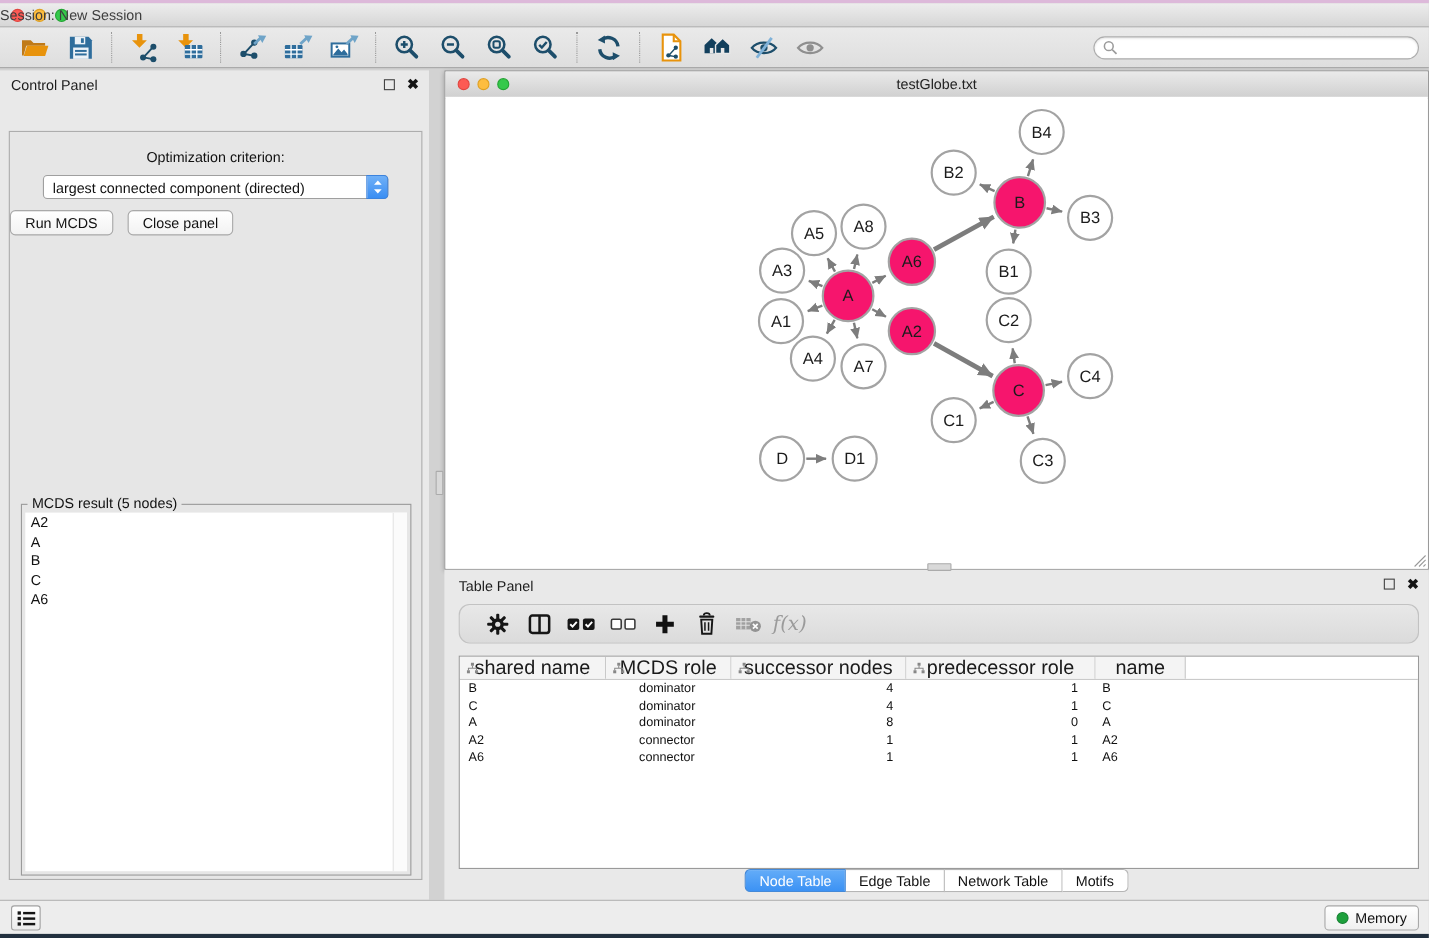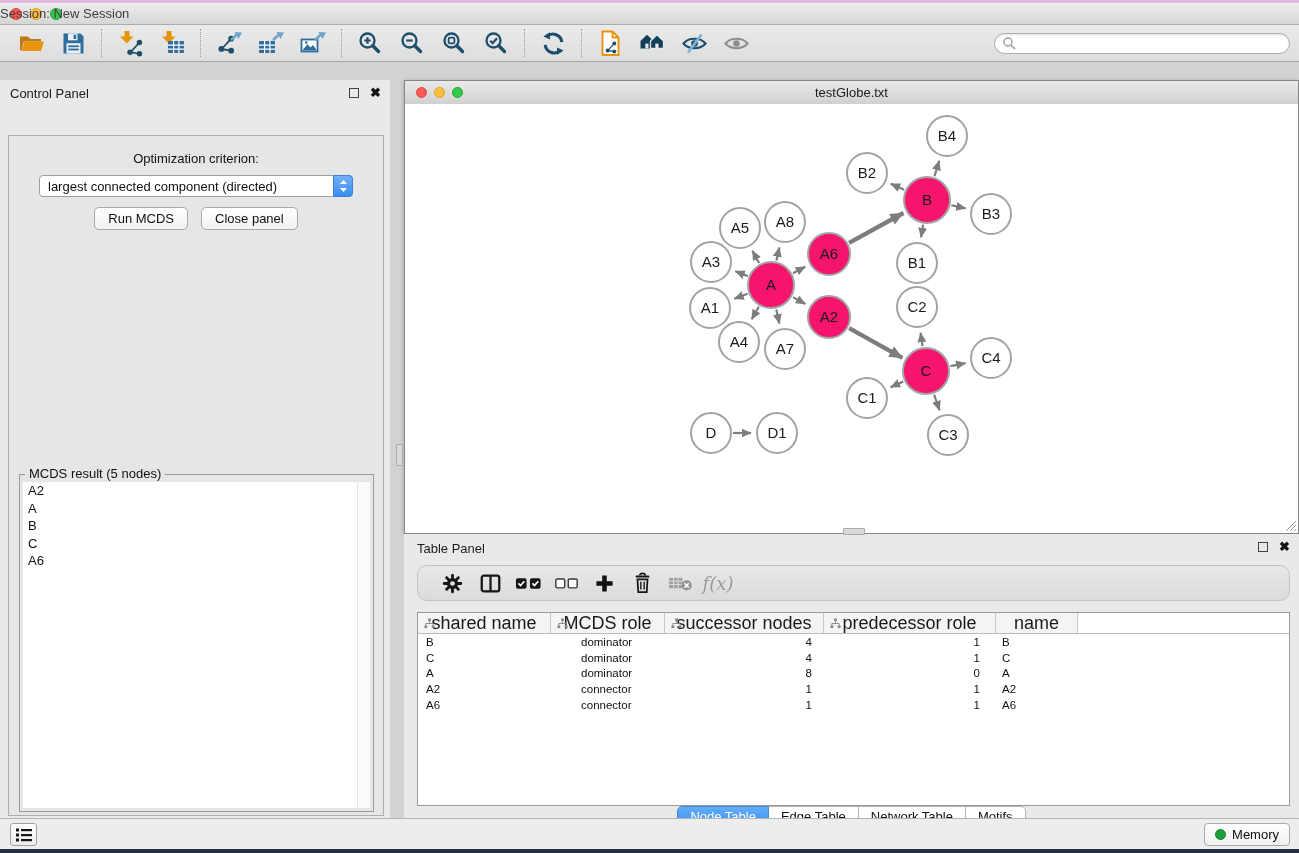--- a/index.html
+++ b/index.html
@@ -16,38 +16,38 @@
   .light.yellow{background:#fdbd40;border:1px solid #dfa023}
   .light.green{background:#35c94b;border:1px solid #24a434}
   
   .main-toolbar{position:absolute;top:25px;left:0;right:0;height:37px;background:linear-gradient(#eaeaea,#dedede);border-bottom:1px solid #a6a6a6;display:flex;align-items:center;padding-left:10px}
   .tb-icons{display:flex;align-items:center;height:100%}
   .tbtn{width:42px;height:32px;display:flex;align-items:center;justify-content:center;cursor:default}
   .tb-sep{width:1px;height:28px;border-left:1px dotted #999;margin:0 7px}
   .tb-search{margin-left:auto;margin-right:9px;width:296px;height:21px;border:1px solid #acacac;border-radius:11px;background:#fff;display:flex;align-items:center;padding-left:7px;box-shadow:inset 0 1px 2px rgba(0,0,0,.12)}
   .tb-search input{border:none;outline:none;flex:1;height:16px;font-size:12px;background:transparent;font-family:"Liberation Sans",sans-serif}
   
-  .workspace{position:absolute;top:78px;left:0;right:0;height:756px}
+  .workspace{position:absolute;top:62px;left:0;right:0;height:756px}
   
   .control-panel{position:absolute;left:0;top:2px;width:390px;bottom:0;background:#e9e9e9}
   .cp-title{position:absolute;left:10px;top:6px;font-size:13px;color:#1c1c1c}
   .panel-ctrls{display:flex;gap:11px;align-items:center;position:absolute;right:9px;top:7px}
   .float-ico{width:10px;height:10px;border:1.5px solid #424242;display:inline-block}
   .close-ico{font-size:13px;font-weight:bold;color:#141414;line-height:11px}
   .cp-tabs{position:absolute;top:32px;left:0;right:0;display:flex;justify-content:center}
   .seg-tab{background:#fff;border:1px solid #b5b5b5;border-left:none;padding:3px 13px;font-size:13px;color:#111;cursor:default}
   .seg-tab:first-child{border-left:1px solid #b5b5b5;border-radius:5px 0 0 5px}
   .seg-tab:last-child{border-radius:0 5px 5px 0}
   .seg-tab.active{background:linear-gradient(#63acf8,#3c92f4);color:#fff;border-color:#4489d8}
   .cp-box{position:absolute;left:8px;right:6px;top:55px;bottom:18px;border:1px solid #adadad;background:#e6e6e6}
   .opt-label{position:absolute;top:15px;left:0;right:0;text-align:center;font-size:13px;color:#111}
   .opt-select{position:absolute;top:39px;left:50%;transform:translateX(-50%);width:314px;height:22px;background:#fff;border:1px solid #9f9f9f;border-radius:4px;display:flex;align-items:center}
   .sel-text{flex:1;font-size:13px;padding-left:8px;color:#111;white-space:nowrap}
   .sel-stepper{position:absolute;right:-1px;top:-1px;bottom:-1px;width:20px;background:linear-gradient(#70b0f7,#3a8ef3);border:1px solid #3c83dd;border-radius:0 4px 4px 0;display:flex;align-items:center;justify-content:center}
-  .cp-buttons{position:absolute;top:71px;left:0;right:0;display:flex;justify-content:center;gap:13px}
+  .cp-buttons{position:absolute;top:71px;left:0;right:0;display:flex;gap:13px}
   .mac-btn{background:linear-gradient(#ffffff,#f2f2f2);border:1px solid #a9a9a9;border-radius:5px;font-size:13px;color:#111;padding:3px 13px;cursor:default}
   .groupbox{position:absolute;left:10px;right:9px;top:338px;bottom:3px;border:1px solid #9a9a9a}
   .gb-label{position:absolute;top:-9px;left:5px;background:#e6e6e6;padding:0 4px;font-size:13px;color:#111}
   .result-list{position:absolute;left:3px;right:3px;top:7px;bottom:3px;background:#fff;overflow:hidden}
   .scroll-track{position:absolute;right:0;top:0;bottom:0;width:13px;background:#fbfbfb;border-left:1px solid #e4e4e4}
   .result-item{font-size:13px;color:#111;padding:1px 5px;line-height:15.5px}
   .result-item:first-child{padding-top:3px}
   
   .network-window{position:absolute;left:404px;top:2px;width:895px;height:454px;border:1px solid #868686;background:#fff;box-shadow:0 1px 4px rgba(0,0,0,.25)}
   .nw-titlebar{position:absolute;top:0;left:0;right:0;height:25px;background:linear-gradient(#eaeaea,#cfcfcf);border-bottom:1px solid #9c9c9c}

